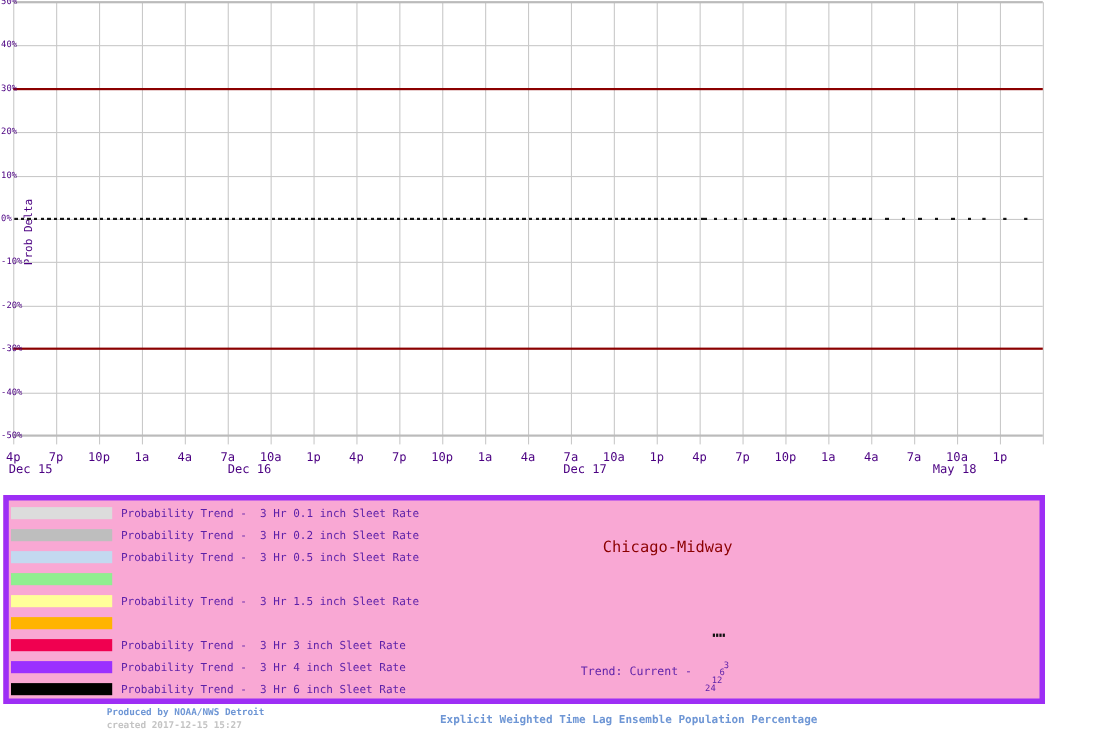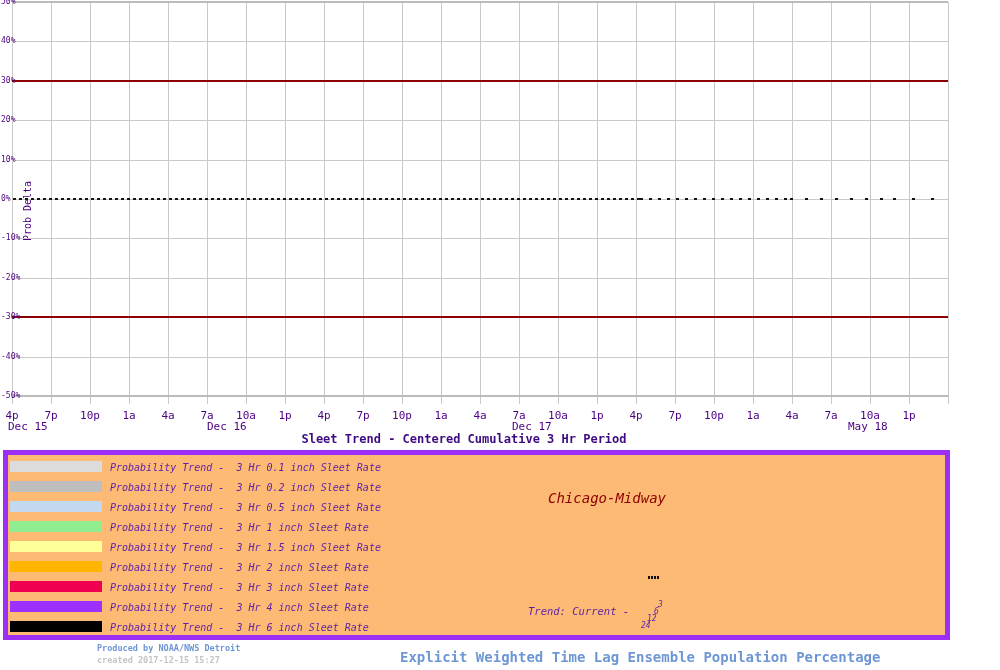--- a/index.html
+++ b/index.html
@@ -8,34 +8,34 @@
   .plot{position:absolute;left:0;top:0;width:1000px;height:450px;border-radius:15px;}
   .gl{position:absolute;}
   .ytick{position:absolute;left:1px;font-size:8px;color:#4B0082;white-space:pre;z-index:5;}
   .xtick{position:absolute;top:409px;width:30px;text-align:center;font-size:11px;color:#4B0082;}
   .xdate{position:absolute;top:420px;font-size:11px;color:#4B0082;white-space:pre;}
   .ylab{position:absolute;left:27px;top:211px;transform:translate(-50%,-50%) rotate(-90deg);
         font-size:10px;color:#4B0082;white-space:nowrap;}
   .title{position:absolute;left:14px;top:432px;width:900px;text-align:center;
          font-size:12px;font-weight:bold;color:#3D0A82;white-space:pre;}
   .legend{position:absolute;left:3px;top:450px;width:937px;height:180px;
-          border:5px solid #9D2EF5;background:#fdba74;font-style:italic;}
+          border:5px solid #9D2EF5;background:#f9a8d4;}
   .lrow{position:absolute;left:0;height:12px;}
   .swatch{position:absolute;left:2px;top:0;width:92px;height:11px;}
   .llabel{position:absolute;left:102px;top:1px;font-size:10px;color:#5B1FA8;white-space:pre;}
   .station{position:absolute;left:540px;top:35px;font-size:14px;color:#8B0000;white-space:pre;}
   .tdots{position:absolute;left:640px;top:121px;height:3px;}
   .dot{display:inline-block;width:2px;height:3px;background:#111;margin-right:1px;vertical-align:top;}
   .tlabel{position:absolute;left:520px;top:150px;font-size:10.5px;color:#5B1FA8;white-space:pre;}
   .lag{position:absolute;font-size:8px;color:#5B1FA8;}
   .f-produced{position:absolute;left:97px;top:643px;font-size:8.5px;font-weight:bold;
               color:#6E96D5;white-space:pre;}
   .f-created{position:absolute;left:97px;top:655px;font-size:8.5px;font-weight:bold;
              color:#C4C4C4;white-space:pre;}
-  .f-desc{position:absolute;left:400px;top:649px;font-size:14px;font-weight:bold;
+  .f-desc{position:absolute;left:400px;top:649px;font-size:10px;font-weight:bold;
           color:#6E96D5;white-space:pre;}
 </style>
 </head>
 <body>
 
 <div class="page">
 
   <div id="plot" class="plot">
     <div class="ylab">Prob Delta</div>
   <div class="gl" style="left: 12px; top: 2px; width: 1px; height: 402px; background: rgb(201, 201, 201);"></div>
@@ -114,47 +114,44 @@
       <div class="xdate" style="left: 512px;">Dec 17</div>
       <div class="xdate" style="left: 848px;">May 18</div>
       <div class="gl" style="left: 13px; top: 198px; width: 627px; height: 2px; z-index: 4; background: repeating-linear-gradient(90deg, rgb(21, 21, 21) 0px, rgb(21, 21, 21) 3px, transparent 3px, transparent 6px);"></div>
       <div class="gl" style="left: 640px; top: 198px; width: 150px; height: 2px; z-index: 4; background: repeating-linear-gradient(90deg, rgb(21, 21, 21) 0px, rgb(21, 21, 21) 3px, transparent 3px, transparent 9px);"></div>
       <div class="gl" style="left: 790px; top: 198px; width: 94px; height: 2px; z-index: 4; background: repeating-linear-gradient(90deg, rgb(21, 21, 21) 0px, rgb(21, 21, 21) 3px, transparent 3px, transparent 15px);"></div>
       <div class="gl" style="left: 893px; top: 198px; width: 3px; height: 2px; background: rgb(21, 21, 21); z-index: 4;"></div>
       <div class="gl" style="left: 912px; top: 198px; width: 3px; height: 2px; background: rgb(21, 21, 21); z-index: 4;"></div>
       <div class="gl" style="left: 931px; top: 198px; width: 3px; height: 2px; background: rgb(21, 21, 21); z-index: 4;"></div>
     </div>
 
-  <div class="title">Sleet Trend - Centered Cumulative 3 Hr Period</div>
 
   <div class="legend">
     <div id="legend-rows">
         <div class="lrow" style="top: 6px; width: 930px;">
           <div class="swatch" style="background: rgb(220, 220, 220);"></div>
           <div class="llabel" style="">Probability Trend -  3 Hr 0.1 inch Sleet Rate</div>
         </div>
         <div class="lrow" style="top: 26px; width: 930px;">
           <div class="swatch" style="background: rgb(190, 190, 190);"></div>
           <div class="llabel" style="">Probability Trend -  3 Hr 0.2 inch Sleet Rate</div>
         </div>
         <div class="lrow" style="top: 46px; width: 930px;">
           <div class="swatch" style="background: rgb(195, 217, 240);"></div>
           <div class="llabel" style="">Probability Trend -  3 Hr 0.5 inch Sleet Rate</div>
         </div>
         <div class="lrow" style="top: 66px; width: 930px;">
           <div class="swatch" style="background: rgb(144, 238, 144);"></div>
-          <div class="llabel" style="">Probability Trend -  3 Hr 1 inch Sleet Rate</div>
         </div>
         <div class="lrow" style="top: 86px; width: 930px;">
           <div class="swatch" style="background: rgb(255, 255, 153);"></div>
           <div class="llabel" style="">Probability Trend -  3 Hr 1.5 inch Sleet Rate</div>
         </div>
         <div class="lrow" style="top: 106px; width: 930px;">
           <div class="swatch" style="background: rgb(255, 180, 0);"></div>
-          <div class="llabel" style="">Probability Trend -  3 Hr 2 inch Sleet Rate</div>
         </div>
         <div class="lrow" style="top: 126px; width: 930px;">
           <div class="swatch" style="background: rgb(240, 0, 80);"></div>
           <div class="llabel" style="">Probability Trend -  3 Hr 3 inch Sleet Rate</div>
         </div>
         <div class="lrow" style="top: 146px; width: 930px;">
           <div class="swatch" style="background: rgb(155, 48, 255);"></div>
           <div class="llabel" style="">Probability Trend -  3 Hr 4 inch Sleet Rate</div>
         </div>
         <div class="lrow" style="top: 166px; width: 930px;">

